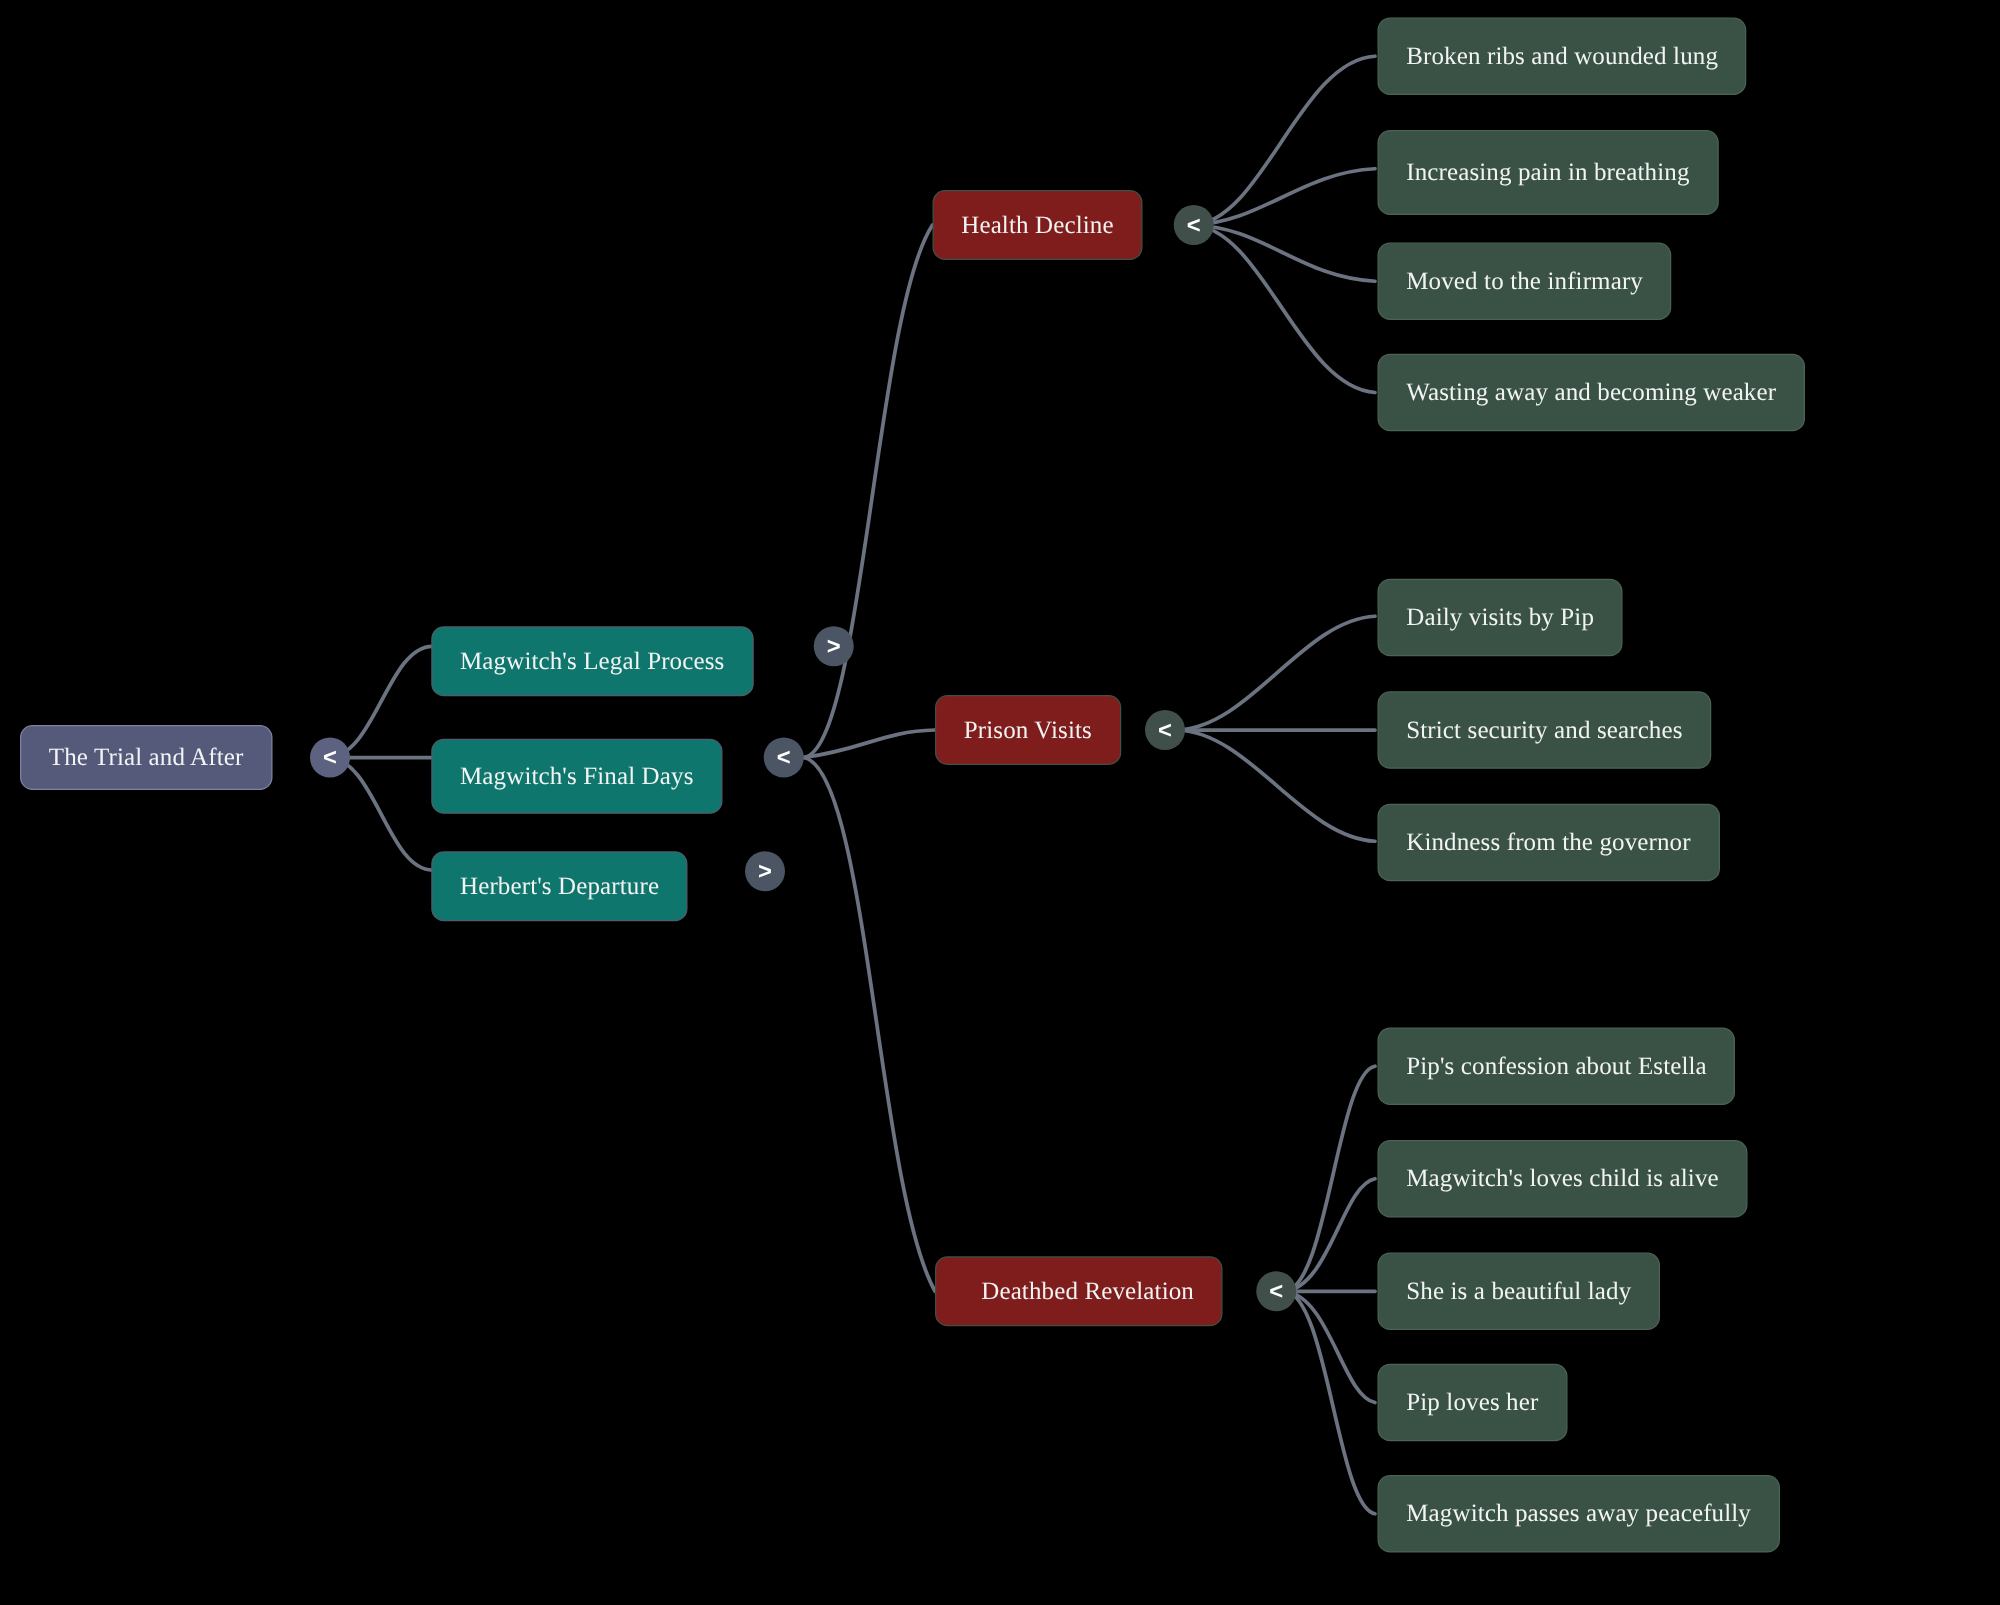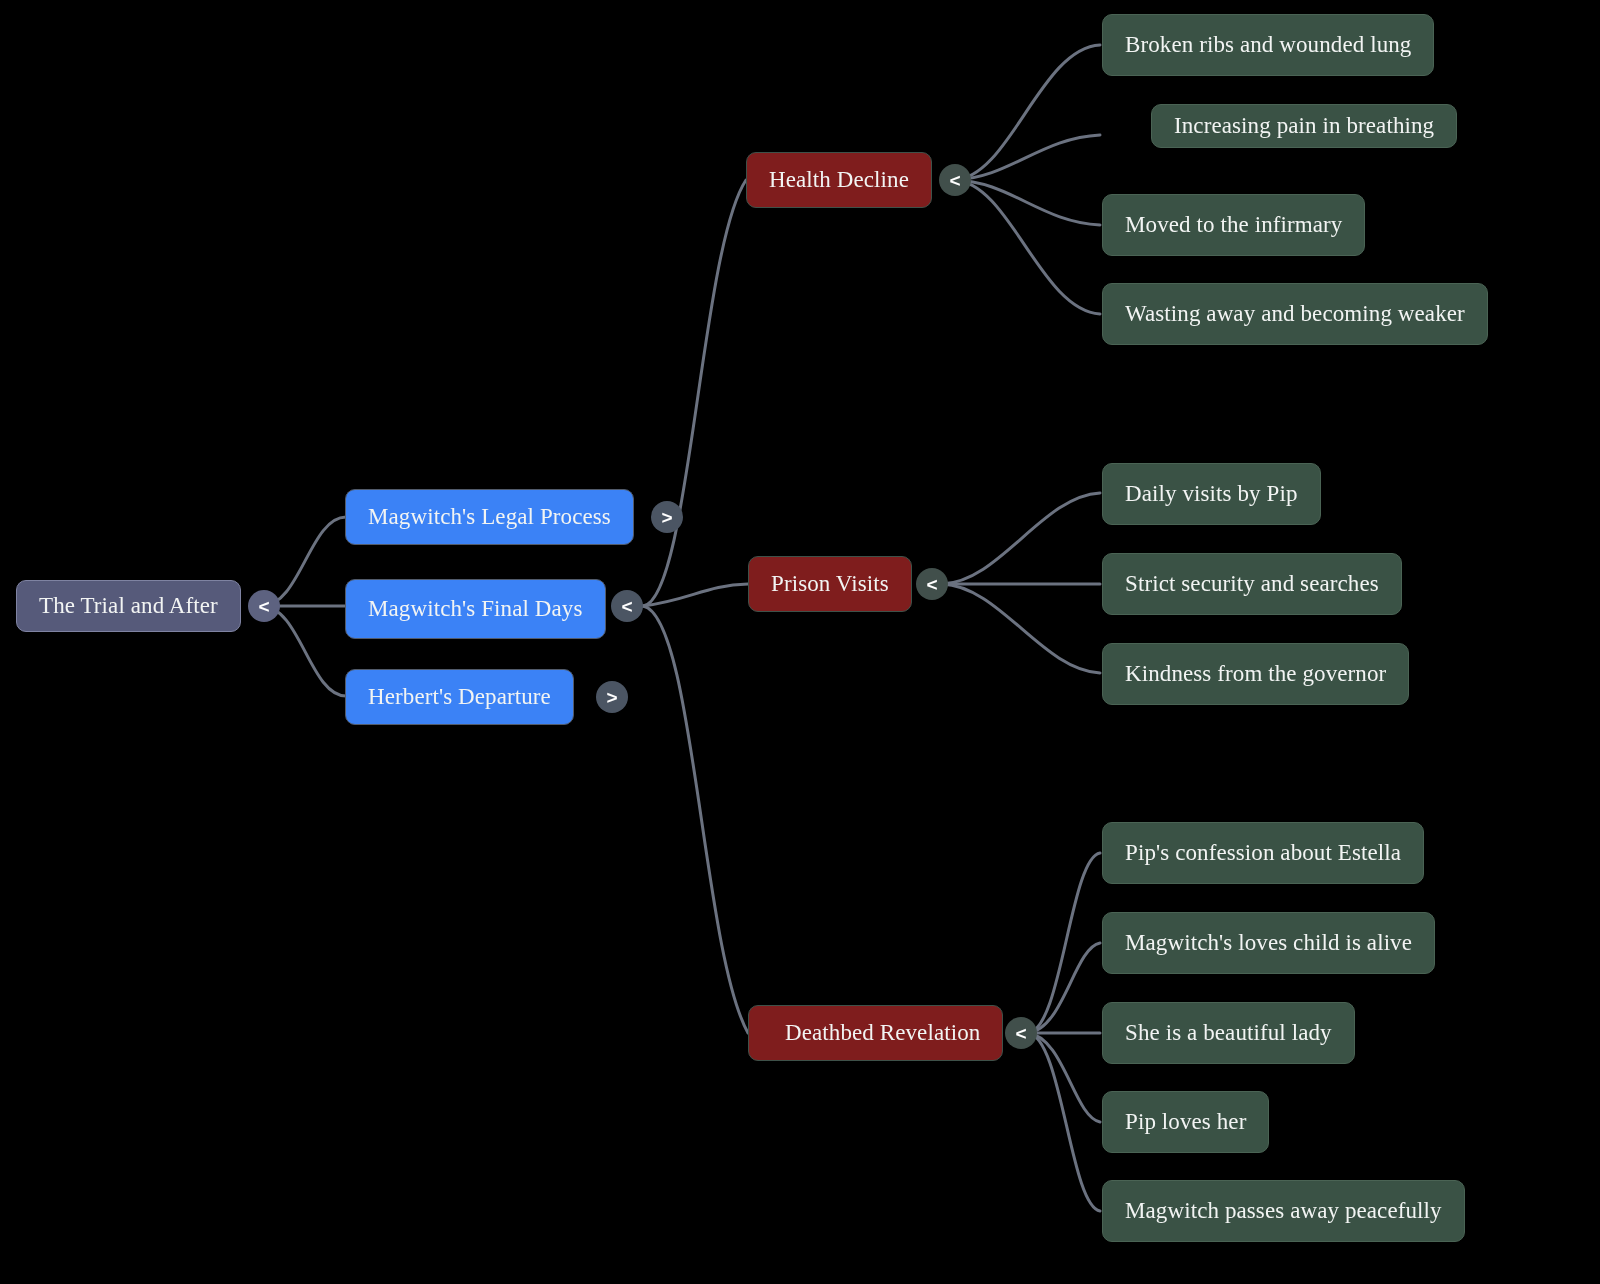--- a/index.html
+++ b/index.html
@@ -23,34 +23,35 @@
     height: 1284px;
     pointer-events: none;
   }
   .node {
     position: absolute;
     box-sizing: border-box;
     display: flex;
     align-items: center;
     border-radius: 10px;
     color: #f2f4f3;
-    font-size: 23px;
+    font-size: 20px;
     line-height: 1.15;
     white-space: nowrap;
     padding: 0 22px;
     letter-spacing: 0.1px;
     cursor: pointer;
   }
   .node.root {
     background: #565a7a;
     border: 1px solid #7f83a2;
   }
   .node.level2 {
-    background: #3b82f6;
+    background: #0f766e;
     border: 1px solid #525b6b;
+    margin-top: 12px;
   }
   .node.branch {
     background: #7f1d1d;
     border: 1px solid #3e5149;
   }
   .node.leaf {
     background: #3a5245;
     border: 1px solid #4a6354;
   }
   .toggle {
@@ -127,21 +128,21 @@
   <div class="toggle slate" style="left:596px; top:681px;">&gt;</div>
 
   <div class="node branch" style="left:746px; top:152px; height:56px;">
     <span>Health Decline</span>
   </div>
   <div class="toggle green" style="left:939px; top:164px;">&lt;</div>
 
   <div class="node leaf" style="left:1102px; top:14px; height:62px;">
     <span>Broken ribs and wounded lung</span>
   </div>
-  <div class="node leaf" style="left:1151px; top:104px; height:44px;">
+  <div class="node leaf" style="left:1102px; top:104px; height:68px;">
     <span>Increasing pain in breathing</span>
   </div>
   <div class="node leaf" style="left:1102px; top:194px; height:62px;">
     <span>Moved to the infirmary</span>
   </div>
   <div class="node leaf" style="left:1102px; top:283px; height:62px;">
     <span>Wasting away and becoming weaker</span>
   </div>
 
   <div class="node branch" style="left:748px; top:556px; height:56px;">

